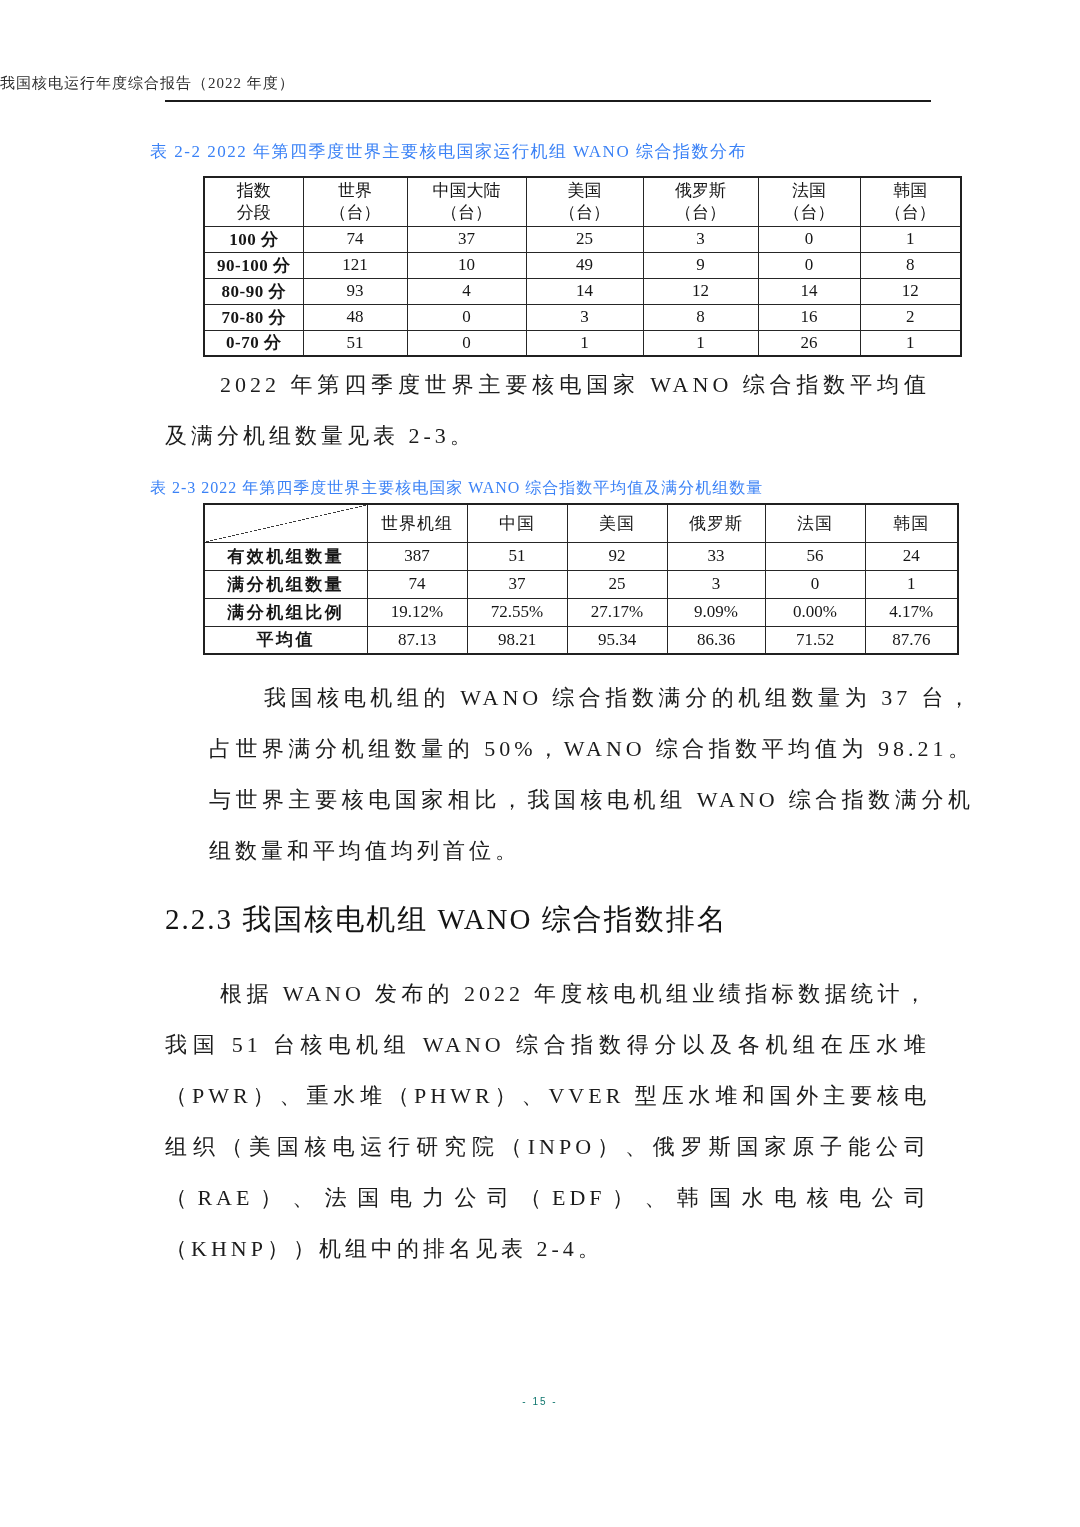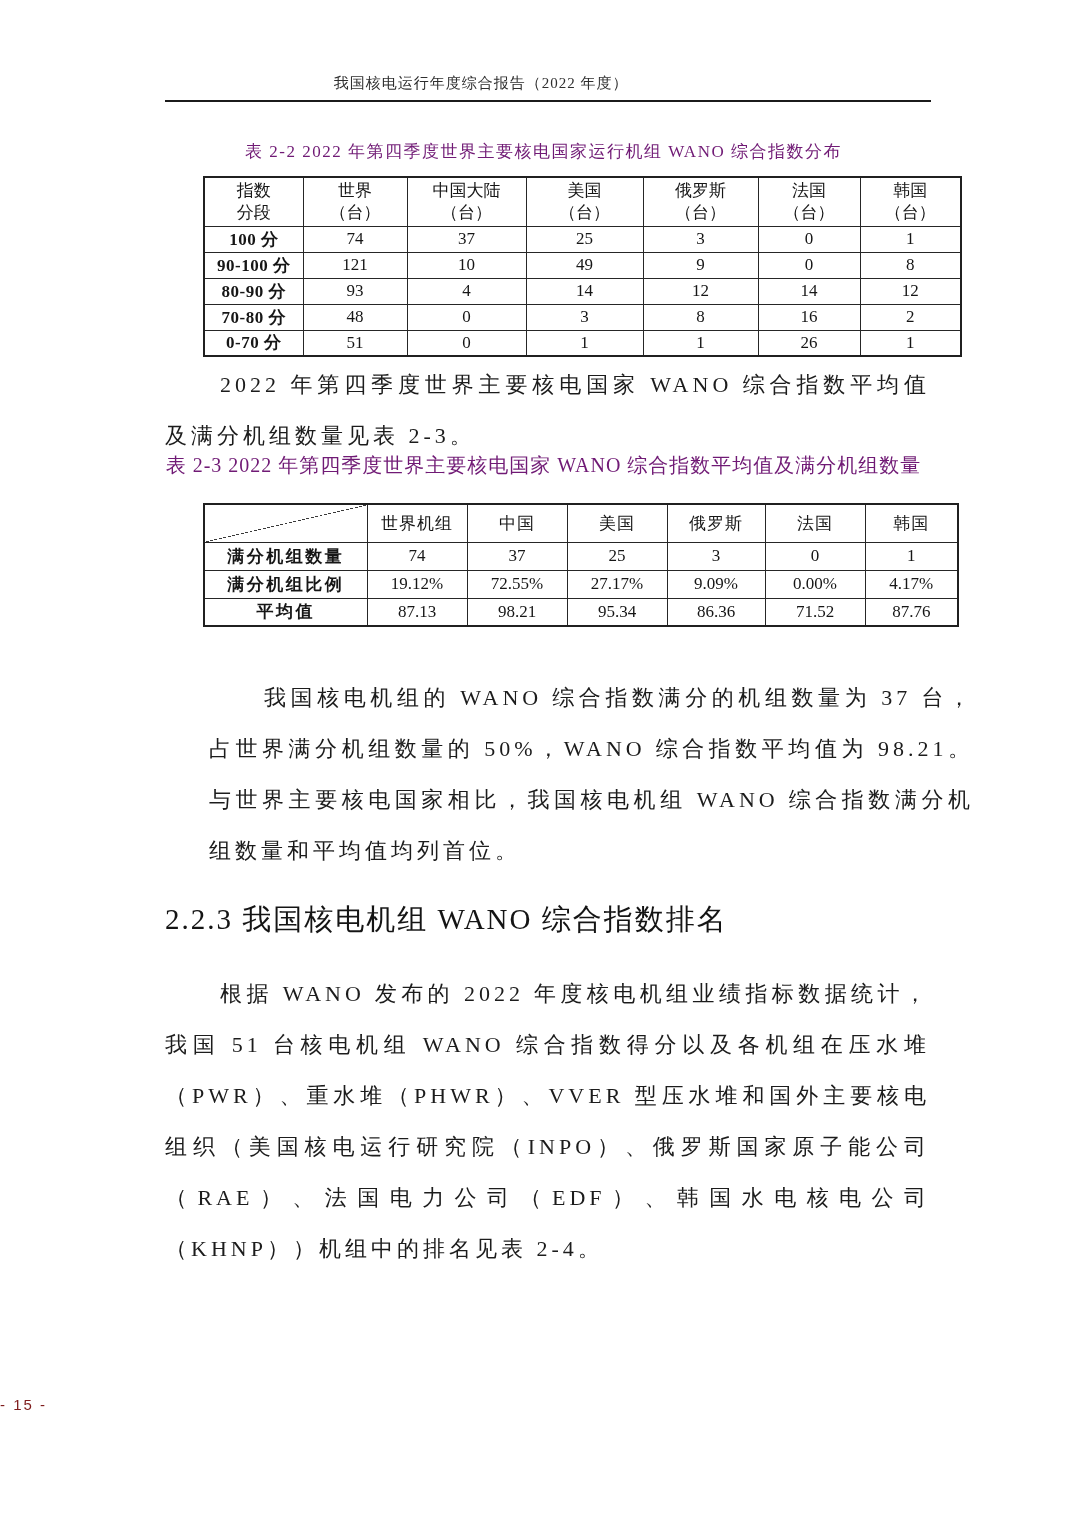--- a/index.html
+++ b/index.html
@@ -4,31 +4,31 @@
 <style>
   html,body { margin:0; padding:0; }
   body {
     width:1080px; height:1527px; background:#ffffff; position:relative;
     font-family:"Liberation Serif","DejaVu Serif",serif; color:#1c1c1c;
     overflow:hidden;
   }
   .page { position:absolute; left:0; top:0; width:1080px; height:1527px; background:#ffffff; }
 
   .header-title {
-    position:absolute; top:74px; left:0; width:962px; text-align:center;
+    position:absolute; top:74px; left:0; width:962px; text-align:left;
     font-size:15px; letter-spacing:1px; color:#2e2e2e;
   }
   .header-rule {
     position:absolute; top:100px; left:165px; width:766px; height:2.4px;
     background:#1b1b1b;
   }
 
-  .caption { position:absolute; text-align:center; color:#701a75; white-space:nowrap; }
+  .caption { position:absolute; text-align:left; color:#3b82f6; white-space:nowrap; }
   .c22 { top:140px; left:150px; width:787px; font-size:17px; letter-spacing:1.5px; }
-  .c23 { top:452px; left:150px; width:787px; font-size:20px; letter-spacing:1px;font-family:Liberation Serif, serif; }
+  .c23 { top:478px; left:150px; width:787px; font-size:16px; letter-spacing:1px;font-family:Liberation Serif, serif; }
 
   table { position:absolute; border-collapse:collapse; table-layout:fixed; background:#fff; }
   .t22, .t23 { border:2px solid #202020;margin-left:38px; }
   th, td {
     border:1px solid #262626; text-align:center; vertical-align:middle;
     font-weight:normal; padding:0; font-size:17px; color:#161616; overflow:hidden;
   }
   .t22 { top:176px; left:165px; width:757px; }
   .t22 thead tr { height:49px; }
   .t22 thead th { line-height:22px; white-space:pre-line; }
@@ -56,22 +56,22 @@
   .p2 { top:672px;margin-left:44px; }
   .p3 { top:968px; }
 
   .heading {
     position:absolute; top:903px; left:165px; width:765px; margin:0;
     font-size:29px; font-weight:normal; letter-spacing:2px; color:#141414;
     line-height:32px;
   }
 
   .footer {
-    position:absolute; top:1396px; left:0; width:1080px; 
-    font-size:15px; letter-spacing:2px; color:#7f1d1d;
+    position:absolute; top:1396px; left:0; width:1080px; text-align:center;
+    font-size:10px; letter-spacing:2px; color:#0f766e;
     font-family:"Liberation Sans","DejaVu Sans",sans-serif;
   }
 </style>
 </head>
 <body>
 
 <div class="page">
 
   <div class="header-title">我国核电运行年度综合报告（2022 年度）</div>
   <div class="header-rule"></div>
@@ -175,20 +175,29 @@
         <th>世界机组</th>
         <th>中国</th>
         <th>美国</th>
         <th>俄罗斯</th>
         <th>法国</th>
         <th>韩国</th>
       </tr>
     </thead>
     <tbody>
       <tr>
+        <th>有效机组数量</th>
+        <td>387</td>
+        <td>51</td>
+        <td>92</td>
+        <td>33</td>
+        <td>56</td>
+        <td>24</td>
+      </tr>
+      <tr>
         <th>满分机组数量</th>
         <td>74</td>
         <td>37</td>
         <td>25</td>
         <td>3</td>
         <td>0</td>
         <td>1</td>
       </tr>
       <tr>
         <th>满分机组比例</th>

